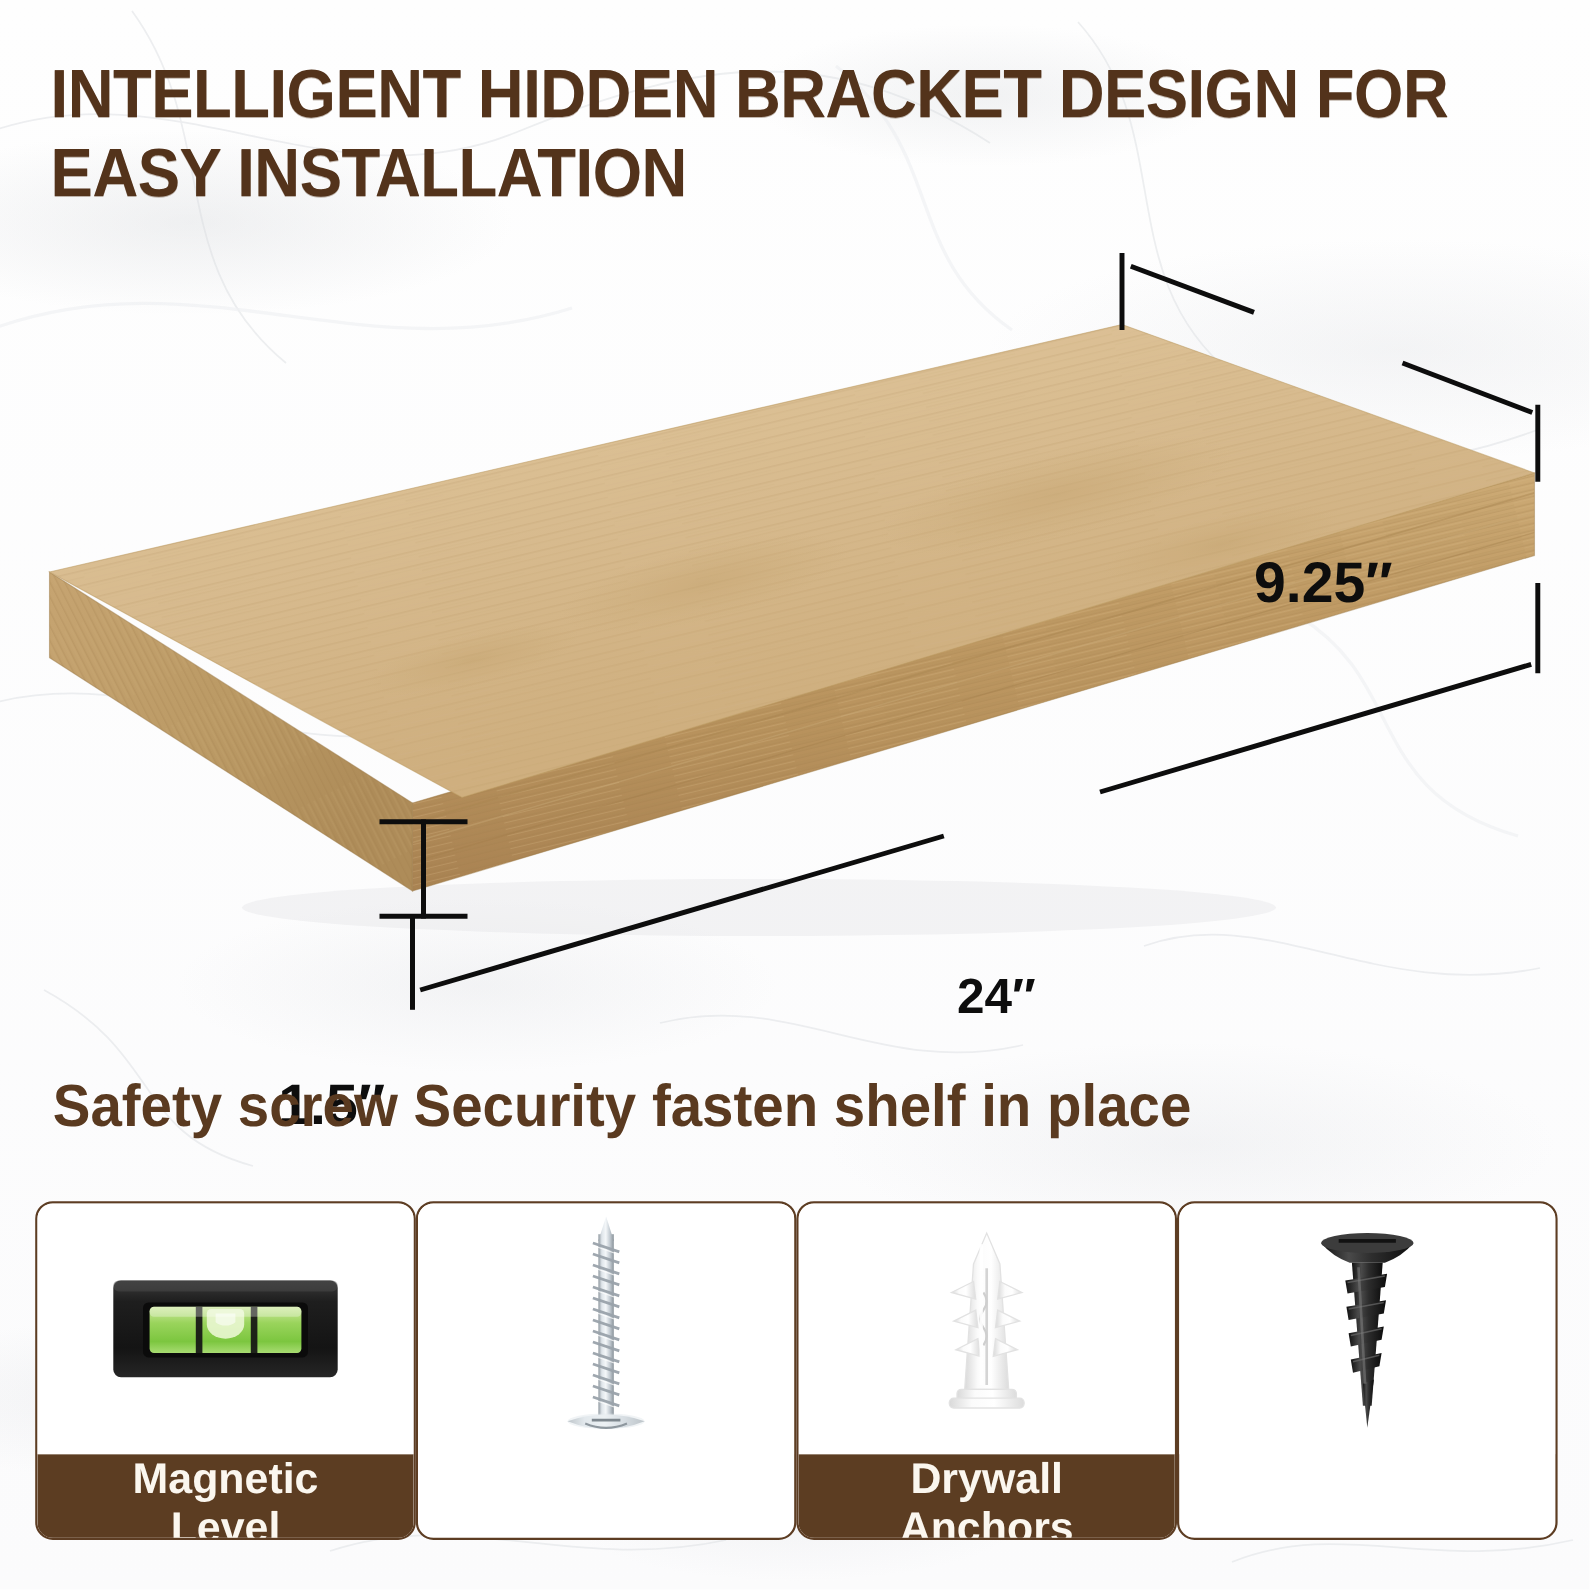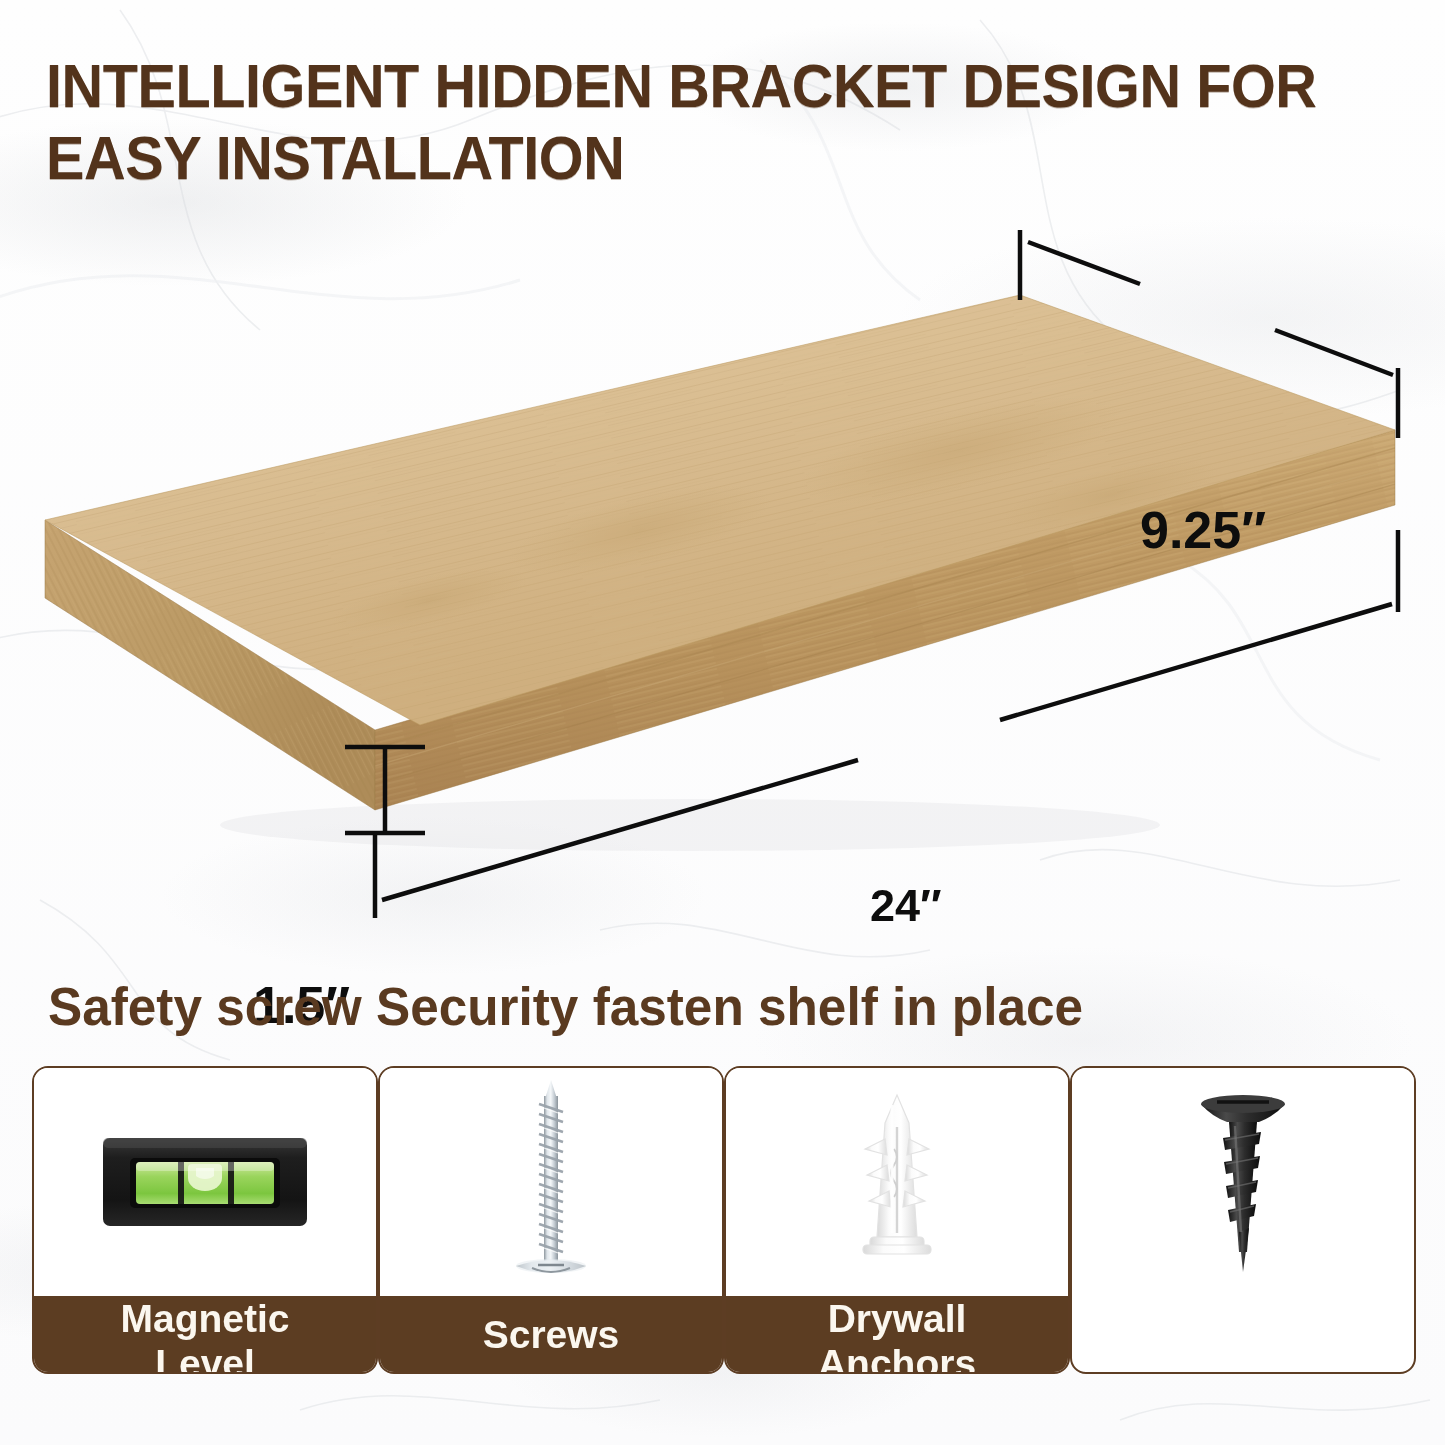--- a/index.html
+++ b/index.html
@@ -55,21 +55,21 @@
     font-weight:bold;
     font-family:"Liberation Sans", sans-serif;
     white-space:nowrap;
   }
   #dim-depth{left:1140px;top:300px;font-size:52px;}
   #dim-width{left:870px;top:680px;font-size:45px;}
   #dim-height{left:253px;top:775px;font-size:52px;text-align:right;}
 
   
   #cards{
-    position:absolute;left:32px;top:1066px;
+    position:absolute;left:32px;top:1092px;
     width:1384px;height:308px;
     display:flex;
   }
   .card{
     flex:1 1 0;
     border:2px solid #5d3d23;
     border-radius:16px;
     background:#ffffff;
     display:flex;flex-direction:column;
     overflow:hidden;
@@ -323,21 +323,20 @@
             <path d="M33 169 L53 176"></path>
         </g>
 
         <path d="M8 188 Q43 176 78 188 Q43 202 8 188 Z" fill="url(#zinc)"></path>
         <ellipse cx="43" cy="188" rx="35" ry="7" fill="#e6ebef" opacity=".55"></ellipse>
         <path d="M24 190 Q43 198 62 190" stroke="#8e979e" stroke-width="2" fill="none"></path>
 
         <path d="M30 187 H56" stroke="#7e878e" stroke-width="2.4"></path>
       </svg>
     </div>
-    <div class="card-label">Screws</div>
   </div>
 
   <div class="card">
     <div class="card-img">
       <svg width="120" height="190" viewBox="0 0 120 190">
         <defs>
           <linearGradient id="plastic" x1="0" y1="0" x2="1" y2="0">
             <stop offset="0%" stop-color="#d9d9d9"></stop>
             <stop offset="30%" stop-color="#fbfbfb"></stop>
             <stop offset="60%" stop-color="#ffffff"></stop>

